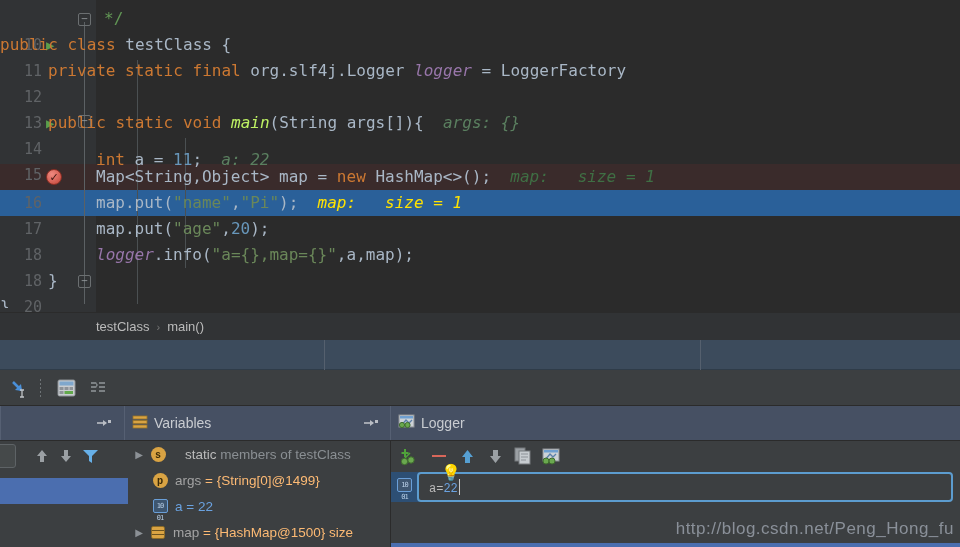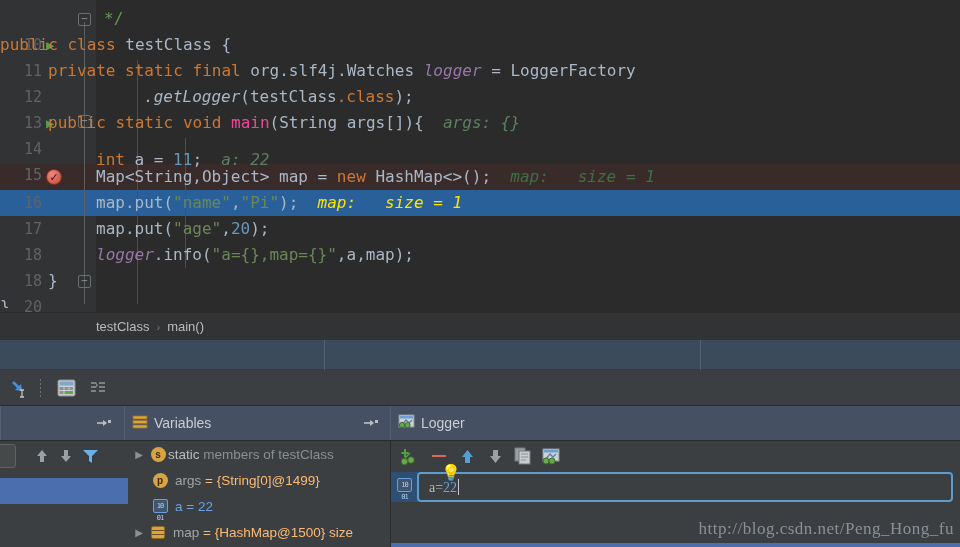--- a/index.html
+++ b/index.html
@@ -57,21 +57,21 @@
   }
   .indent-guide {
     position: absolute; width: 1px; background: #4b5052;
   }
 
   .kw      { color: #cc7832; }
   .cls     { color: #a9b7c6; }
   .num     { color: #6897bb; }
   .str     { color: #6a8759; }
   .fld     { color: #9876aa; font-style: italic; }
-  .mth     { color: #ec4899; }
+  .mth     { color: #bef264; font-style: italic; }
   .mthi    { color: #a9b7c6; font-style: italic; }
   .cmt     { color: #629755; }
   .plain   { color: #a9b7c6; }
   .inlay   { color: #5b8060; font-style: italic; }
   .inlay-b { color: #3f6f44; font-style: italic; }
   .inlay-y { color: #ffe200; font-style: italic; }
 
   .line-hl-exec { position: absolute; left: 0; right: 0; height: 26px; background: #3a2b2b; }
   .line-hl-sel  { position: absolute; left: 0; right: 0; height: 26px; background: #2a6099; }
 
@@ -196,42 +196,42 @@
   .glasses { width: 26px; display: flex; align-items: center; justify-content: center; }
   .wexpr { color: #e8746a; }
   .wval  { color: #9a9a9a; }
 
   .watch-edit {
     position: absolute; left: 26px; top: 31px; width: 536px; height: 30px;
     border: 2px solid #5c9ccf; border-radius: 4px; background: #3c3f41;
     display: flex; align-items: center; padding-left: 10px;
   }
   .edit-txt {
-    font-family: Liberation Serif, serif; font-size: 14px; color: #bbbbbb;
+    font-family: Liberation Mono, monospace; font-size: 12px; color: #bbbbbb;
   }
   .edit-txt .nv { color: #6aa2e0; }
   .caret {
     display: inline-block; width: 1px; height: 16px; background: #c8c8c8;
     vertical-align: -3px; margin-left: 1px;
   }
   .bulb {
     position: absolute; left: 22px; top: -12px; width: 19px; height: 21px;
     font-size: 16px; line-height: 21px; text-align: center;
     color: #f0c040; font-family: "DejaVu Sans", sans-serif; z-index: 5;
   }
   .prim-icon-sel {
     position: absolute; left: 6px; top: 37px;
   }
   .sel-box-left {
     position: absolute; left: 0; top: 31px; width: 28px; height: 30px;
     background: #2d4f74;
   }
   .watermark {
     position: absolute; right: 6px; bottom: 8px;
-    font-family: Liberation Serif, serif; font-size: 17px; color: #8a9099;
+    font-family: Liberation Sans, sans-serif; font-size: 17px; color: #8a9099;
     letter-spacing: 0.5px; white-space: nowrap; z-index: 8;
   }
   .blue-underline {
     position: absolute; left: 0; bottom: 0; width: 960px; height: 4px;
     background: #4b6eaf;
   }
 </style>
 </head>
 <body>
 
@@ -260,26 +260,25 @@
     </div>
 
     <div class="row" style="position:absolute;top:32px;left:0;right:0;">
       <span class="lnum">11</span>
       <span class="gicon run-arrow" style="top:0;">▶</span>
       <span class="codetext" style="left:0;"><span class="kw">public</span> <span class="kw">class</span> <span class="cls">testClass</span> <span class="plain">{</span></span>
     </div>
 
     <div class="row" style="position:absolute;top:58px;left:0;right:0;">
       <span class="lnum">12</span>
-      <span class="codetext" style="left:48px;"><span class="kw">private</span> <span class="kw">static</span> <span class="kw">final</span> <span class="plain">org.slf4j.Watches</span> <span class="fld">logger</span> <span class="plain">=</span> <span class="plain">LoggerFactory</span></span>
+      <span class="codetext" style="left:48px;"><span class="kw">private</span> <span class="kw">static</span> <span class="kw">final</span> <span class="plain">org.slf4j.Logger</span> <span class="fld">logger</span> <span class="plain">=</span> <span class="plain">LoggerFactory</span></span>
     </div>
 
     <div class="row" style="position:absolute;top:84px;left:0;right:0;">
       <span class="lnum">13</span>
-      <span class="codetext" style="left:144px;"><span class="mthi">.getLogger</span><span class="plain">(</span><span class="plain">testClass</span><span class="kw">.class</span><span class="plain">);</span></span>
     </div>
 
     <div class="row" style="position:absolute;top:110px;left:0;right:0;">
       <span class="lnum">14</span>
       <span class="gicon run-arrow" style="top:0;">▶</span>
       <span class="gicon fold arrow" style="top:5px;color:#9aa0a3;border:1px solid #6b6f71;">─</span>
       <span class="codetext" style="left:48px;"><span class="kw">public</span> <span class="kw">static</span> <span class="kw">void</span> <span class="mth">main</span><span class="plain">(</span><span class="plain">String</span> <span class="plain">args[]</span><span class="plain">){</span>  <span class="inlay">args: {}</span></span>
     </div>
 
     <div class="row" style="position:absolute;top:136px;left:0;right:0;">
@@ -426,21 +425,21 @@
       </div>
       <div class="sel-strip"></div>
     </div>
 
     <div class="vars-tree">
       <div class="vrow" style="padding-left:2px;">
         <span class="twisty">▶</span>
         <span class="vicon">
             <span class="circ s">s</span>
           </span>
-        <span style="margin-left:0;"><span class="vname-static">static</span><span class="vdim"> members of testClass</span></span>
+        <span style="margin-left:17px;"><span class="vname-static">static</span><span class="vdim"> members of testClass</span></span>
       </div>
 
       <div class="vrow" style="padding-left:22px;">
         <span class="vicon">
             <span class="circ p">p</span>
           </span>
         <span style="margin-left:5px;"><span class="vname-red">args</span><span class="vval"> = {String[0]@1499}</span></span>
       </div>
 
       <div class="vrow" style="padding-left:22px;">

